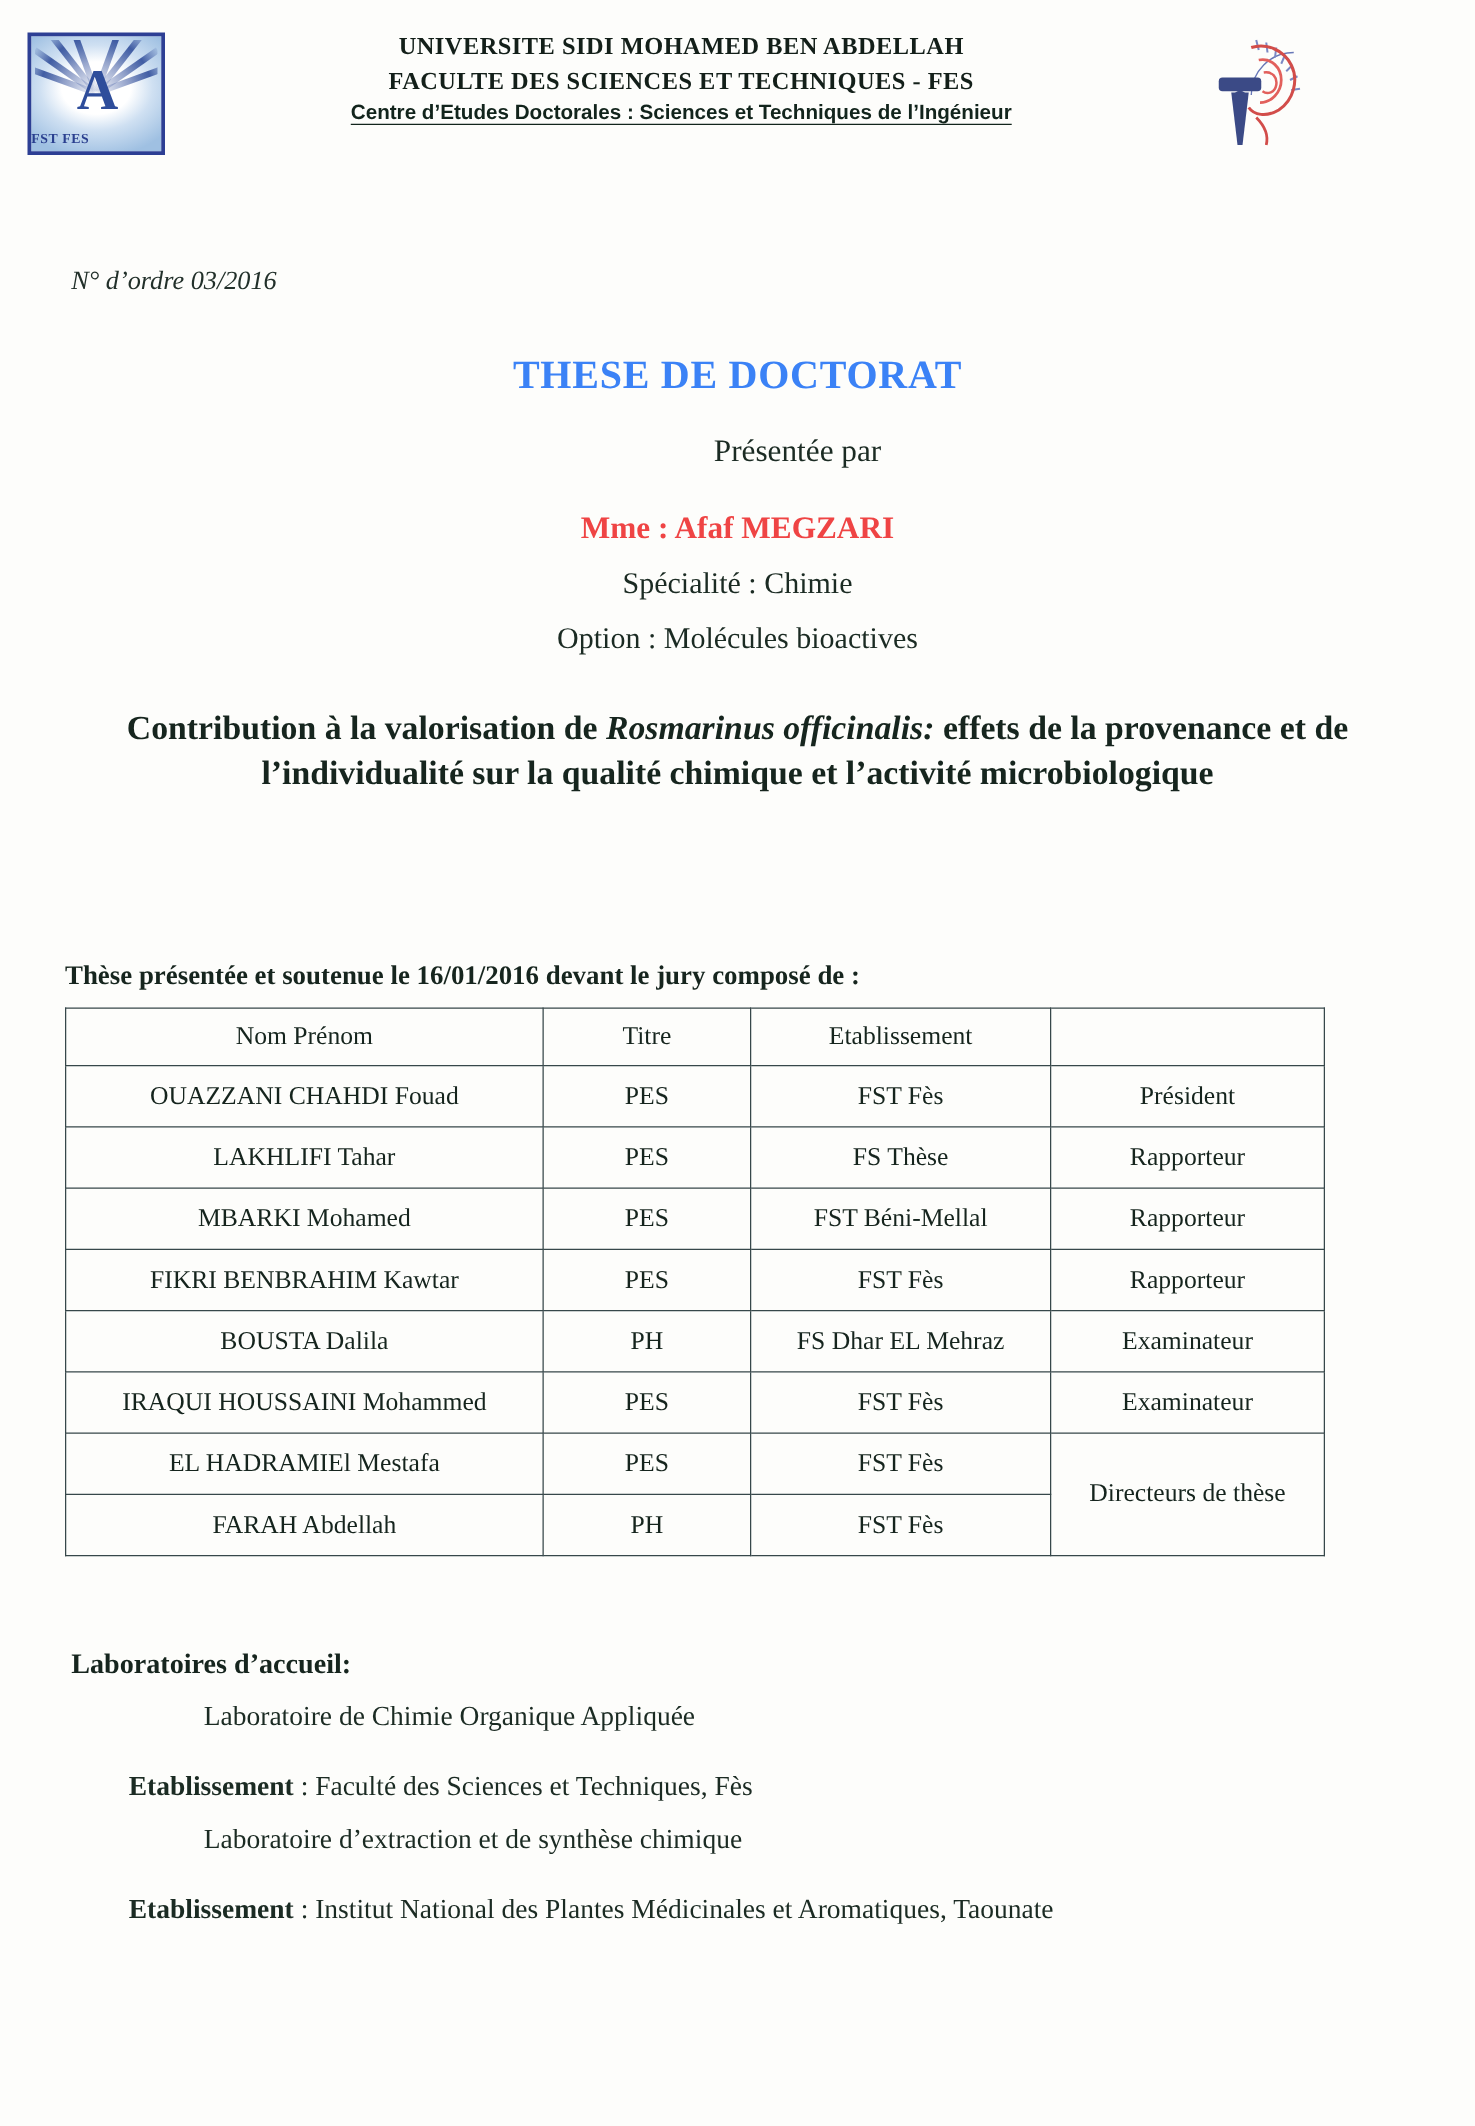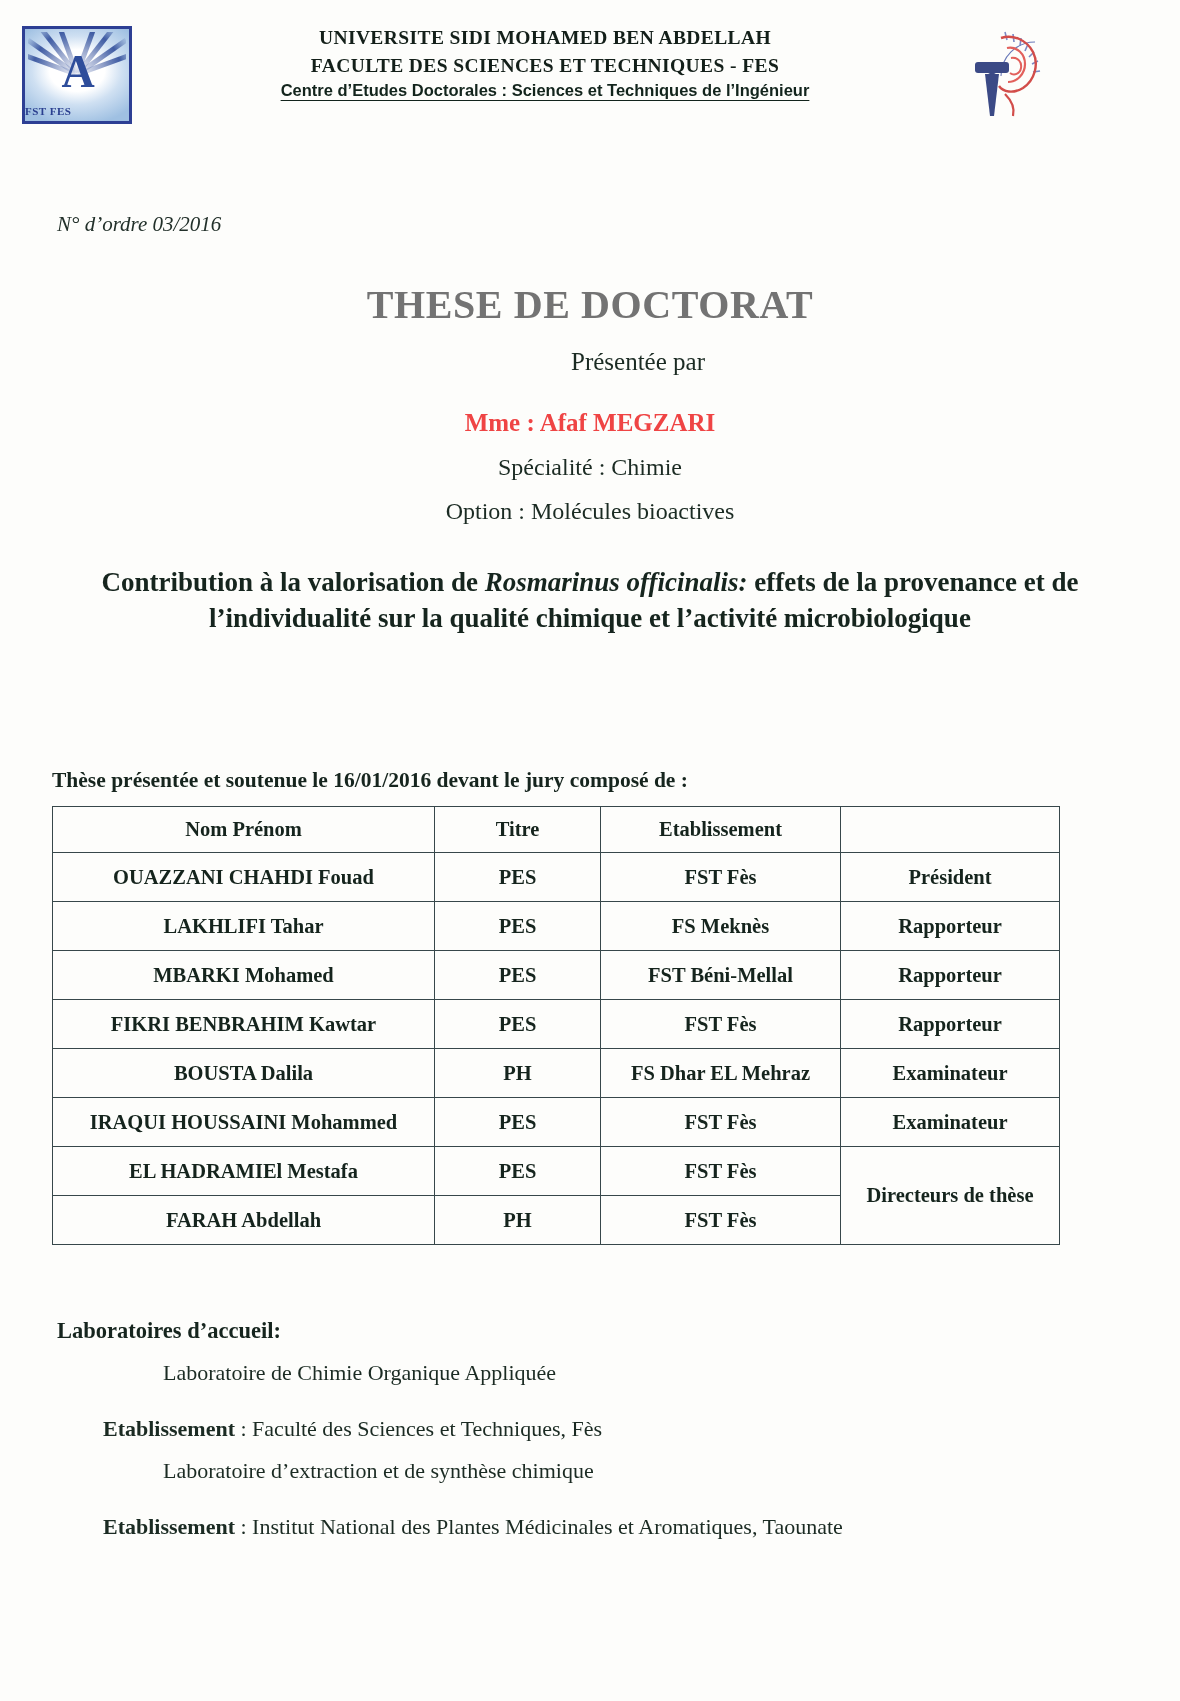--- a/index.html
+++ b/index.html
@@ -123,24 +123,24 @@
     color: #22302a;
   }
   .block-center {
     position: absolute;
     left: 0;
     width: 1180px;
     text-align: center;
   }
   .these-title {
     top: 281px;
-    font-size: 40px;
+    font-size: 32px;
     font-weight: bold;
     letter-spacing: .6px;
-    color: #737373;
+    color: #3b82f6;
   }
   .presentee {
     top: 348px;
     font-size: 25px;
     color: #1b2b23;
     padding-left: 48px;
   }
   .candidate {
     top: 409px;
     font-size: 25px;
@@ -196,21 +196,21 @@
     font-family: "Liberation Serif", serif;
   }
   .jury-table td {
     border: 1.6px solid #37474a;
     text-align: center;
     vertical-align: middle;
     font-size: 20.5px;
     color: #15241d;
     padding: 0 4px;
   }
-  .jury-table tr { height: 49px; font-weight: bold; }
+  .jury-table tr { height: 49px; }
   .jury-table tr.head { height: 46px; }
   .col-nom  { width: 382px; }
   .col-titre{ width: 166px; }
   .col-etab { width: 240px; }
   .col-role { width: 219px; }
 
   
   .labs {
     position: absolute;
     left: 0;
@@ -323,21 +323,21 @@
       </tr>
       <tr>
         <td>OUAZZANI CHAHDI Fouad</td>
         <td>PES</td>
         <td>FST Fès</td>
         <td>Président</td>
       </tr>
       <tr>
         <td>LAKHLIFI Tahar</td>
         <td>PES</td>
-        <td>FS Meknès</td>
+        <td>FS Thèse</td>
         <td>Rapporteur</td>
       </tr>
       <tr>
         <td>MBARKI Mohamed</td>
         <td>PES</td>
         <td>FST Béni-Mellal</td>
         <td>Rapporteur</td>
       </tr>
       <tr>
         <td>FIKRI BENBRAHIM Kawtar</td>

